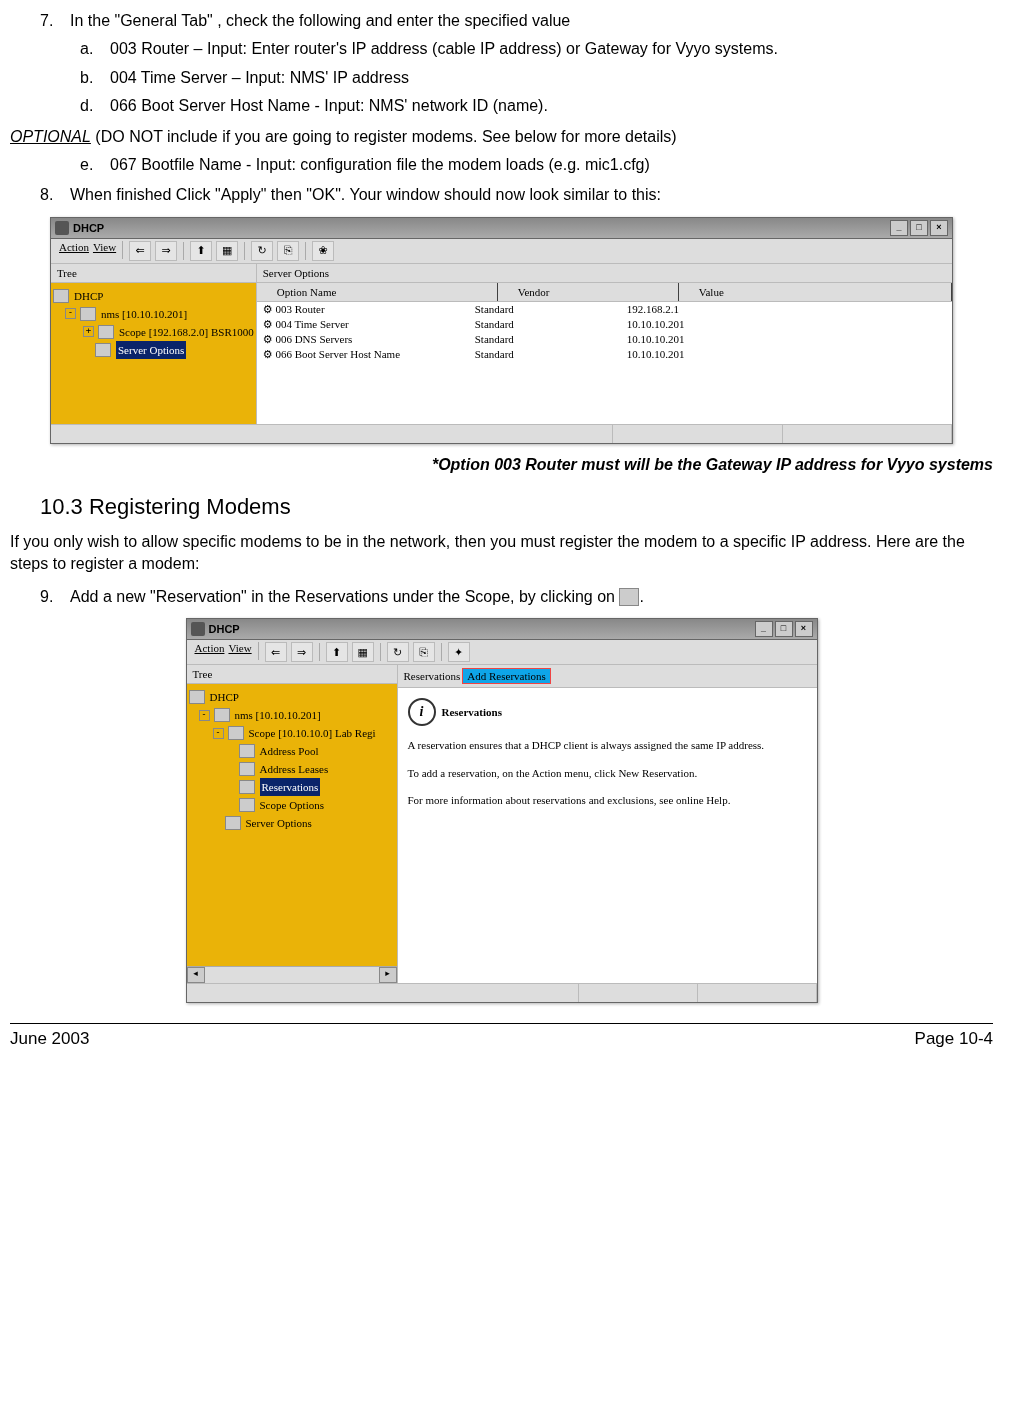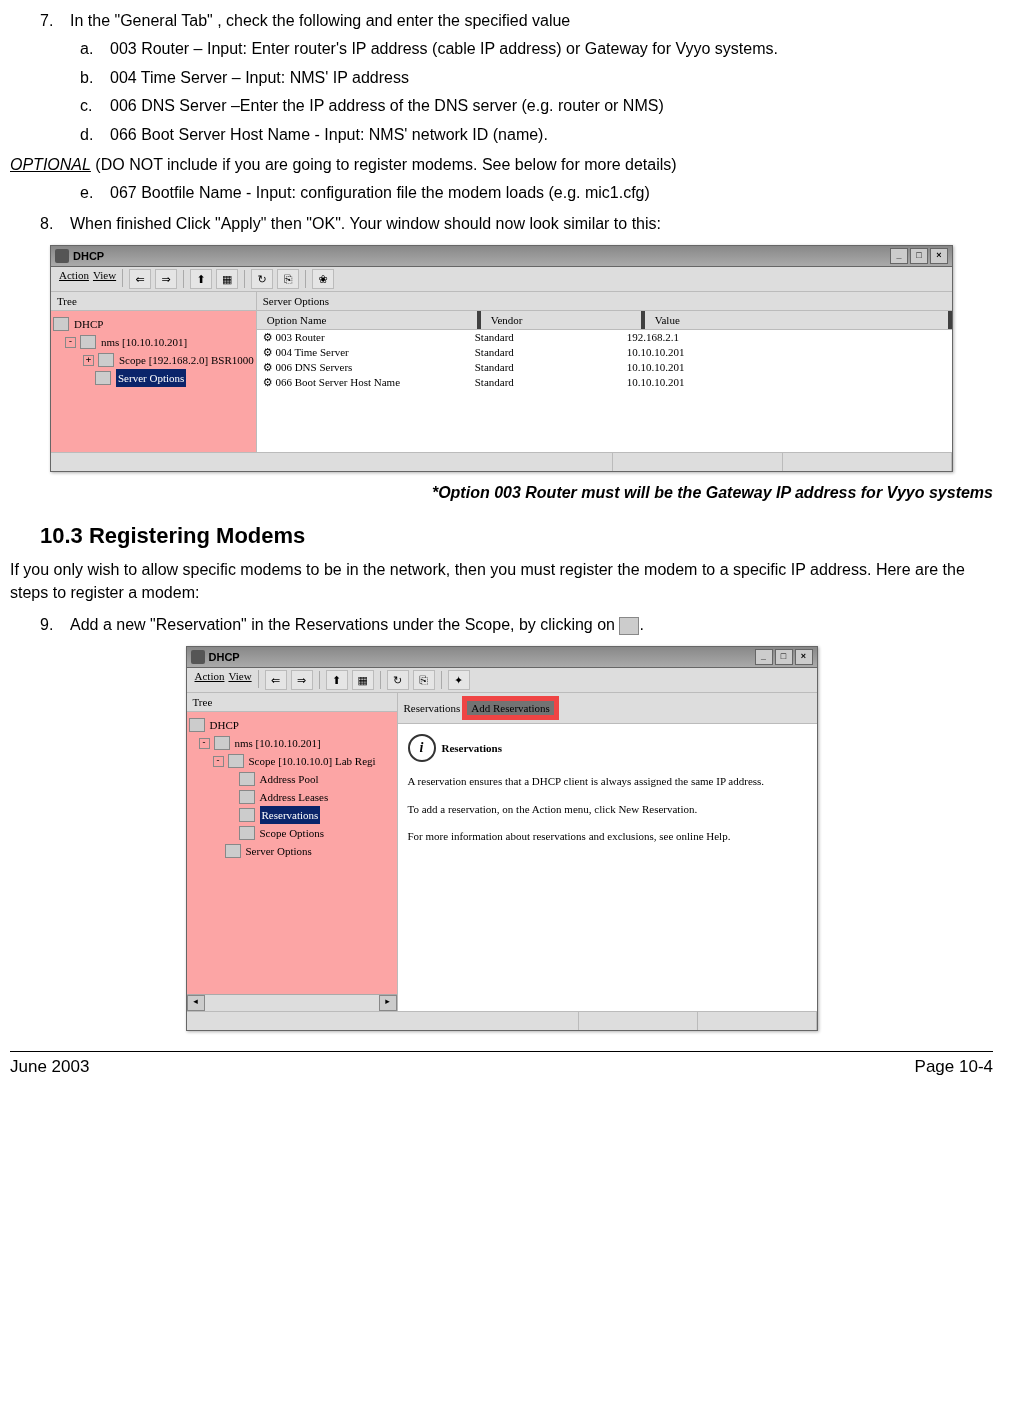--- a/index.html
+++ b/index.html
@@ -17,60 +17,59 @@
 .titlebar .t{font:bold 11px Tahoma,sans-serif;display:flex;align-items:center;gap:4px}
 .tb-icon{width:14px;height:14px;background:#555;display:inline-block;border-radius:2px}
 .sysbtns{display:flex;gap:2px}
 .sysbtn{width:16px;height:14px;background:#ccc;border:1px solid #666;font:bold 9px/12px sans-serif;text-align:center;cursor:default}
 .menubar{background:#ddd;padding:2px 8px;font:11px Tahoma;display:flex;gap:4px;border-bottom:1px solid #bbb}
 .menubar span{text-decoration:underline;cursor:default}
 .toolbar{background:#ddd;padding:2px 6px;display:flex;align-items:center;gap:4px;border-bottom:1px solid #bbb}
 .tbtn{width:20px;height:18px;border:1px solid #bbb;background:#e5e5e5;display:flex;align-items:center;justify-content:center;font-size:11px}
 .tsep{width:1px;height:18px;background:#aaa;margin:0 2px}
 .cols{display:flex;font:11px Tahoma}
-.tree-pane{border-right:1px solid #bbb;background:#fca5a5;min-height:160px}
+.tree-pane{border-right:1px solid #bbb;background:#eab308;min-height:160px}
 .win:first-of-type .tree-pane{width:310px}
 .win.small .tree-pane{width:210px}
 .pane-header{background:#ddd;padding:3px 6px;border-bottom:1px solid #bbb;font:11px Tahoma}
 .tree{padding:4px 2px;font:11px Tahoma;line-height:18px}
 .tree .node{display:flex;align-items:center;gap:2px}
 .tree .indent{display:inline-block}
 .plusbox{width:9px;height:9px;border:1px solid #888;font:9px/7px monospace;text-align:center;margin-right:2px}
 .tree-icon{width:14px;height:12px;background:#ccc;border:1px solid #888;display:inline-block;margin-right:3px}
 .sel{background:#0a246a;color:#fff;padding:0 2px}
 .list-pane{flex:1;background:#fff}
 .list-head{display:flex;background:#ddd;border-bottom:1px solid #bbb}
-.list-head div{padding:3px 10px;border-right:4px solid #404040;font:11px Tahoma}
+.list-head div{padding:3px 20px;border-right:1px solid #404040;font:11px Tahoma}
 .list-row{display:flex}
 .list-row div{padding:1px 6px;font:11px Tahoma}
 .c1{width:200px}.c2{width:140px}.c3{flex:1}
 .status{background:#ddd;height:18px;border-top:1px solid #bbb;display:flex}
 .status div{border-right:1px solid #bbb;flex:1}
 .note{text-align:right;font-weight:bold;font-style:italic;margin:8px 0 16px}
-h2{font-size:22px;font-weight:bold;margin:10px 0 8px 30px}
+h2{font-size:22px;font-weight:normal;margin:10px 0 8px 30px}
 .para{margin:4px 0 10px 0}
 .mini-icon{width:18px;height:16px;background:#ccc;border:1px solid #888;display:inline-block;vertical-align:middle}
 .content{padding:10px;font:11px Tahoma;line-height:1.5}
 .content .head{font-weight:bold;display:flex;align-items:center;gap:6px;margin-bottom:8px}
 .info-icon{width:24px;height:24px;border:2px solid #333;border-radius:50%;display:flex;align-items:center;justify-content:center;font:bold italic 14px serif}
 .scroll{background:#ddd;height:16px;border-top:1px solid #aaa;display:flex;align-items:center}
 .scroll .arrow{width:16px;height:14px;background:#ccc;border:1px solid #888;font-size:9px;text-align:center}
 .scroll .track{flex:1}
-.tooltip{position:relative;display:inline-block;background:#737373;border:5px solid #ef4444;padding:1px 4px;font:11px Tahoma;margin-left:2px}
+.tooltip{position:relative;display:inline-block;background:#0ea5e9;border:1px solid #ef4444;padding:1px 4px;font:11px Tahoma;margin-left:2px}
 .footer{display:flex;justify-content:space-between;margin-top:20px;border-top:1px solid #000;padding-top:3px;font-size:17px}
 </style>
 </head>
 <body>
 
 <ol class="main">
  <li><span class="num">7.</span><span>In the "General Tab" , check the following and enter the specified value</span>
   <ol class="sub">
    <li><span class="let">a.</span><span>003 Router – Input: Enter router's IP address (cable IP address) or Gateway for Vyyo systems.</span></li>
    <li><span class="let">b.</span><span>004 Time Server – Input: NMS' IP address</span></li>
-   <li><span class="let">c.</span><span>006 DNS Server –Enter the IP address of the DNS server (e.g. router or NMS)</span></li>
    <li><span class="let">d.</span><span>066 Boot Server Host Name - Input: NMS' network ID (name).</span></li>
   </ol>
  </li>
 </ol>
 <div class="optional"><span class="under">OPTIONAL</span><span> (DO NOT include if you are going to register modems.  See below for more details)</span></div>
 <ol class="main">
  <li style="list-style:none">
   <ol class="sub">
    <li><span class="let">e.</span><span>067 Bootfile Name - Input: configuration file the modem loads (e.g. mic1.cfg)</span></li>
   </ol>

